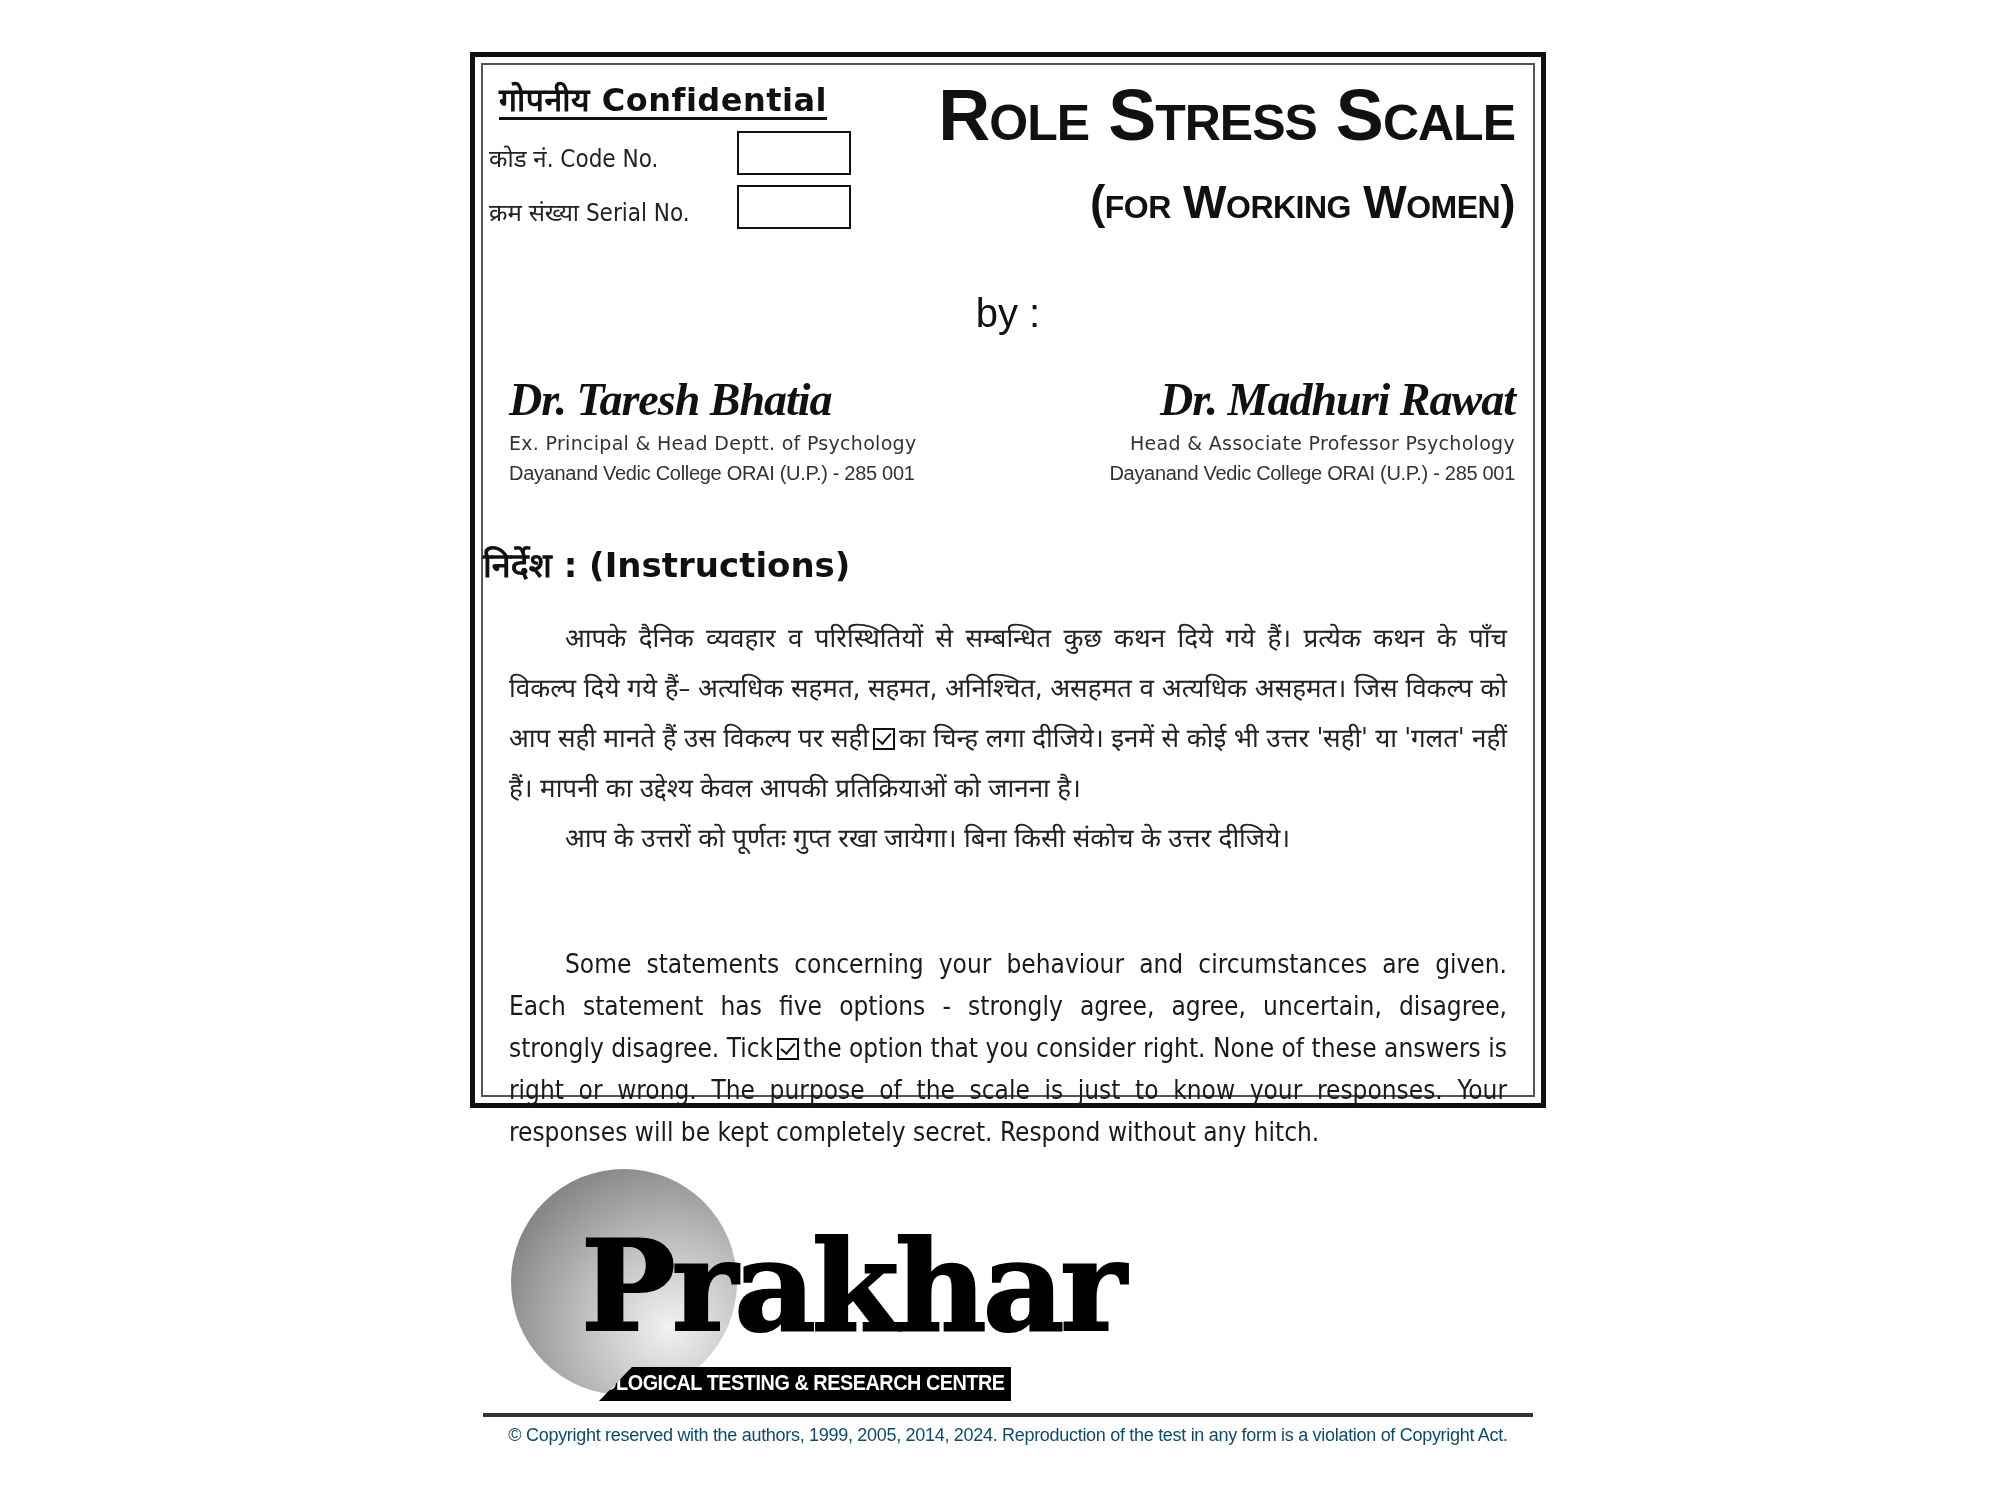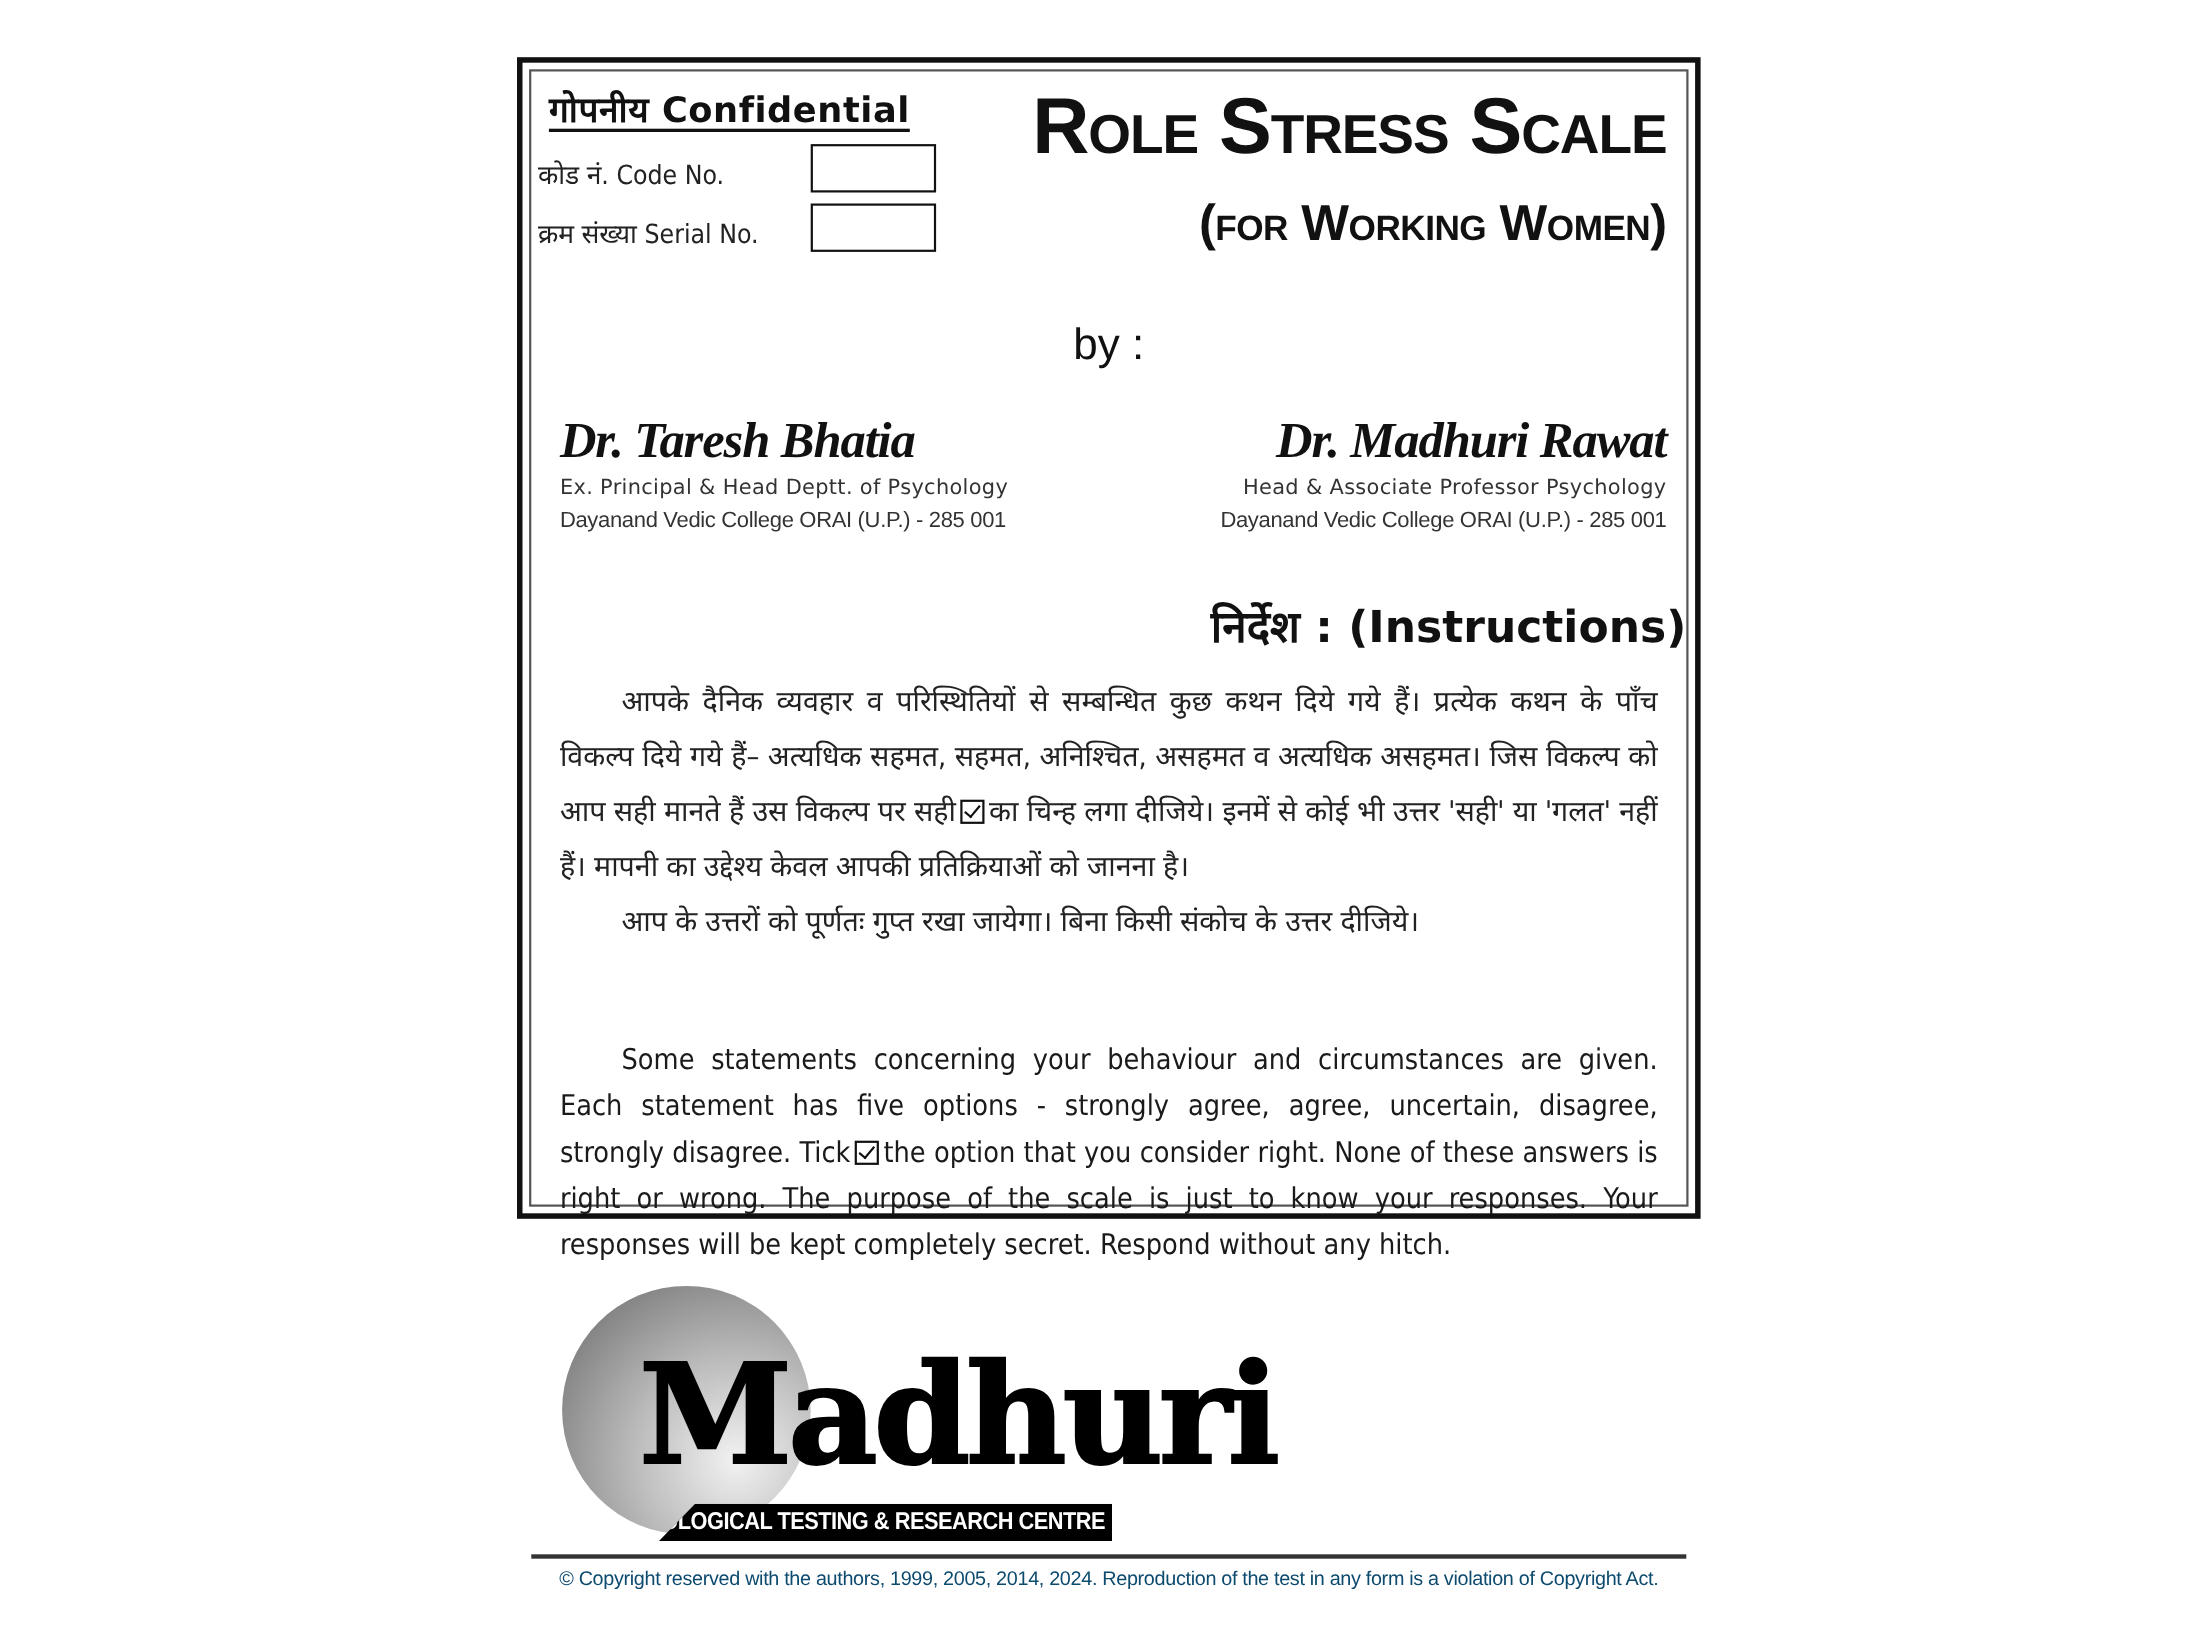--- a/index.html
+++ b/index.html
@@ -98,23 +98,23 @@
     }
     .author-college {
       font-family: "Liberation Sans Narrow", "Liberation Sans", sans-serif;
       font-size: 20px; color: #333;
       margin-top: 8px; white-space: nowrap;
       letter-spacing: -0.3px;
     }
 
     .instr-heading {
       position: absolute; left: 0; right: 0; top: 476px;
-      text-align: right;
+      text-align: left;
       font-family: "DejaVu Sans", sans-serif;
-      font-size: 40px; font-weight: bold;
+      font-size: 34px; font-weight: bold;
       white-space: nowrap;
     }
 
     .hindi-block {
       position: absolute; left: 26px; right: 26px; top: 548px;
       font-family: "DejaVu Sans Condensed", "DejaVu Sans", sans-serif;
       font-size: 26px; line-height: 50px;
       color: #222;
       text-align: justify;
     }
@@ -242,21 +242,21 @@
       <p><span>आपके दैनिक व्यवहार व परिस्थितियों से सम्बन्धित कुछ कथन दिये गये हैं। प्रत्येक कथन के पाँच विकल्प दिये गये हैं– अत्यधिक सहमत, सहमत, अनिश्चित, असहमत व अत्यधिक असहमत। जिस विकल्प को आप सही मानते हैं उस विकल्प पर सही</span><span class="tick-box"></span><span>का चिन्ह लगा दीजिये। इनमें से कोई भी उत्तर 'सही' या 'गलत' नहीं हैं। मापनी का उद्देश्य केवल आपकी प्रतिक्रियाओं को जानना है।</span></p>
       <p>आप के उत्तरों को पूर्णतः गुप्त रखा जायेगा। बिना किसी संकोच के उत्तर दीजिये।</p>
     </div>
 
     <div class="english-block">
       <p><span>Some statements concerning your behaviour and circumstances are given. Each statement has five options - strongly agree, agree, uncertain, disagree, strongly disagree. Tick</span><span class="tick-box"></span><span>the option that you consider right. None of these answers is right or wrong. The purpose of the scale is just to know your responses. Your responses will be kept completely secret. Respond without any hitch.</span></p>
     </div>
 
     <div class="logo">
       <div class="logo-circle"></div>
-      <div class="logo-word">Madhuri</div>
+      <div class="logo-word">Prakhar</div>
       <div class="logo-band">
         <span class="logo-band-text">PSYCHOLOGICAL TESTING &amp; RESEARCH CENTRE</span>
       </div>
     </div>
 
 
     <div class="footer-rule"></div>
     <div class="copyright">© Copyright reserved with the authors, 1999, 2005, 2014, 2024. Reproduction of the test in any form is a violation of Copyright Act.</div>
 
   </div>

